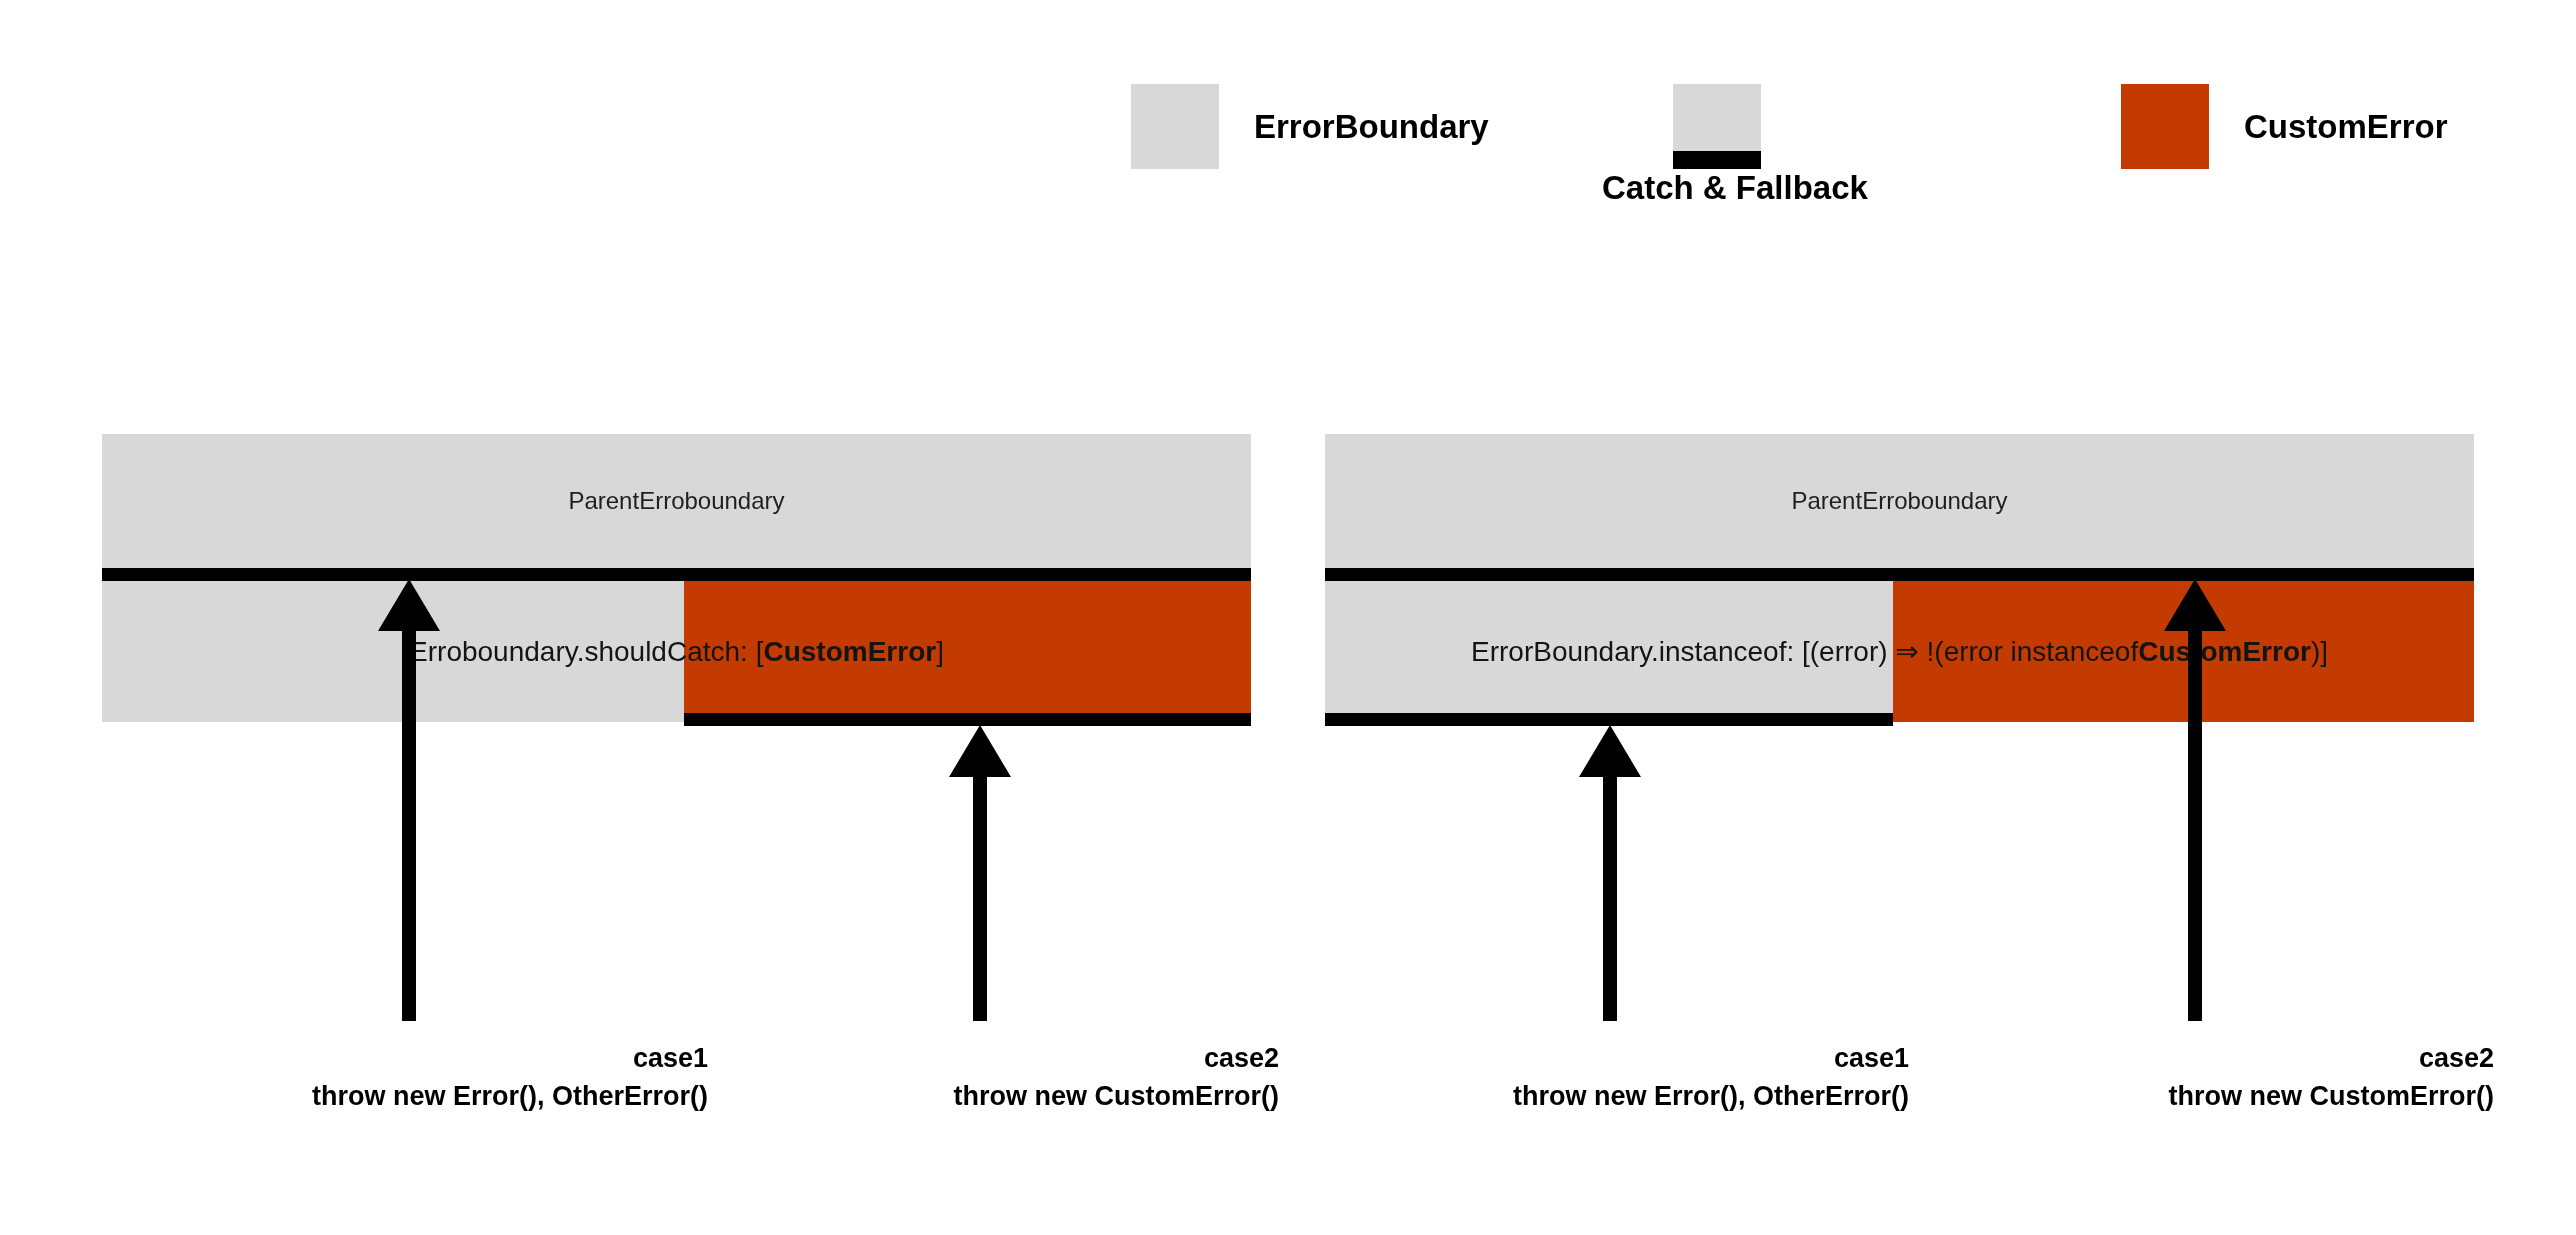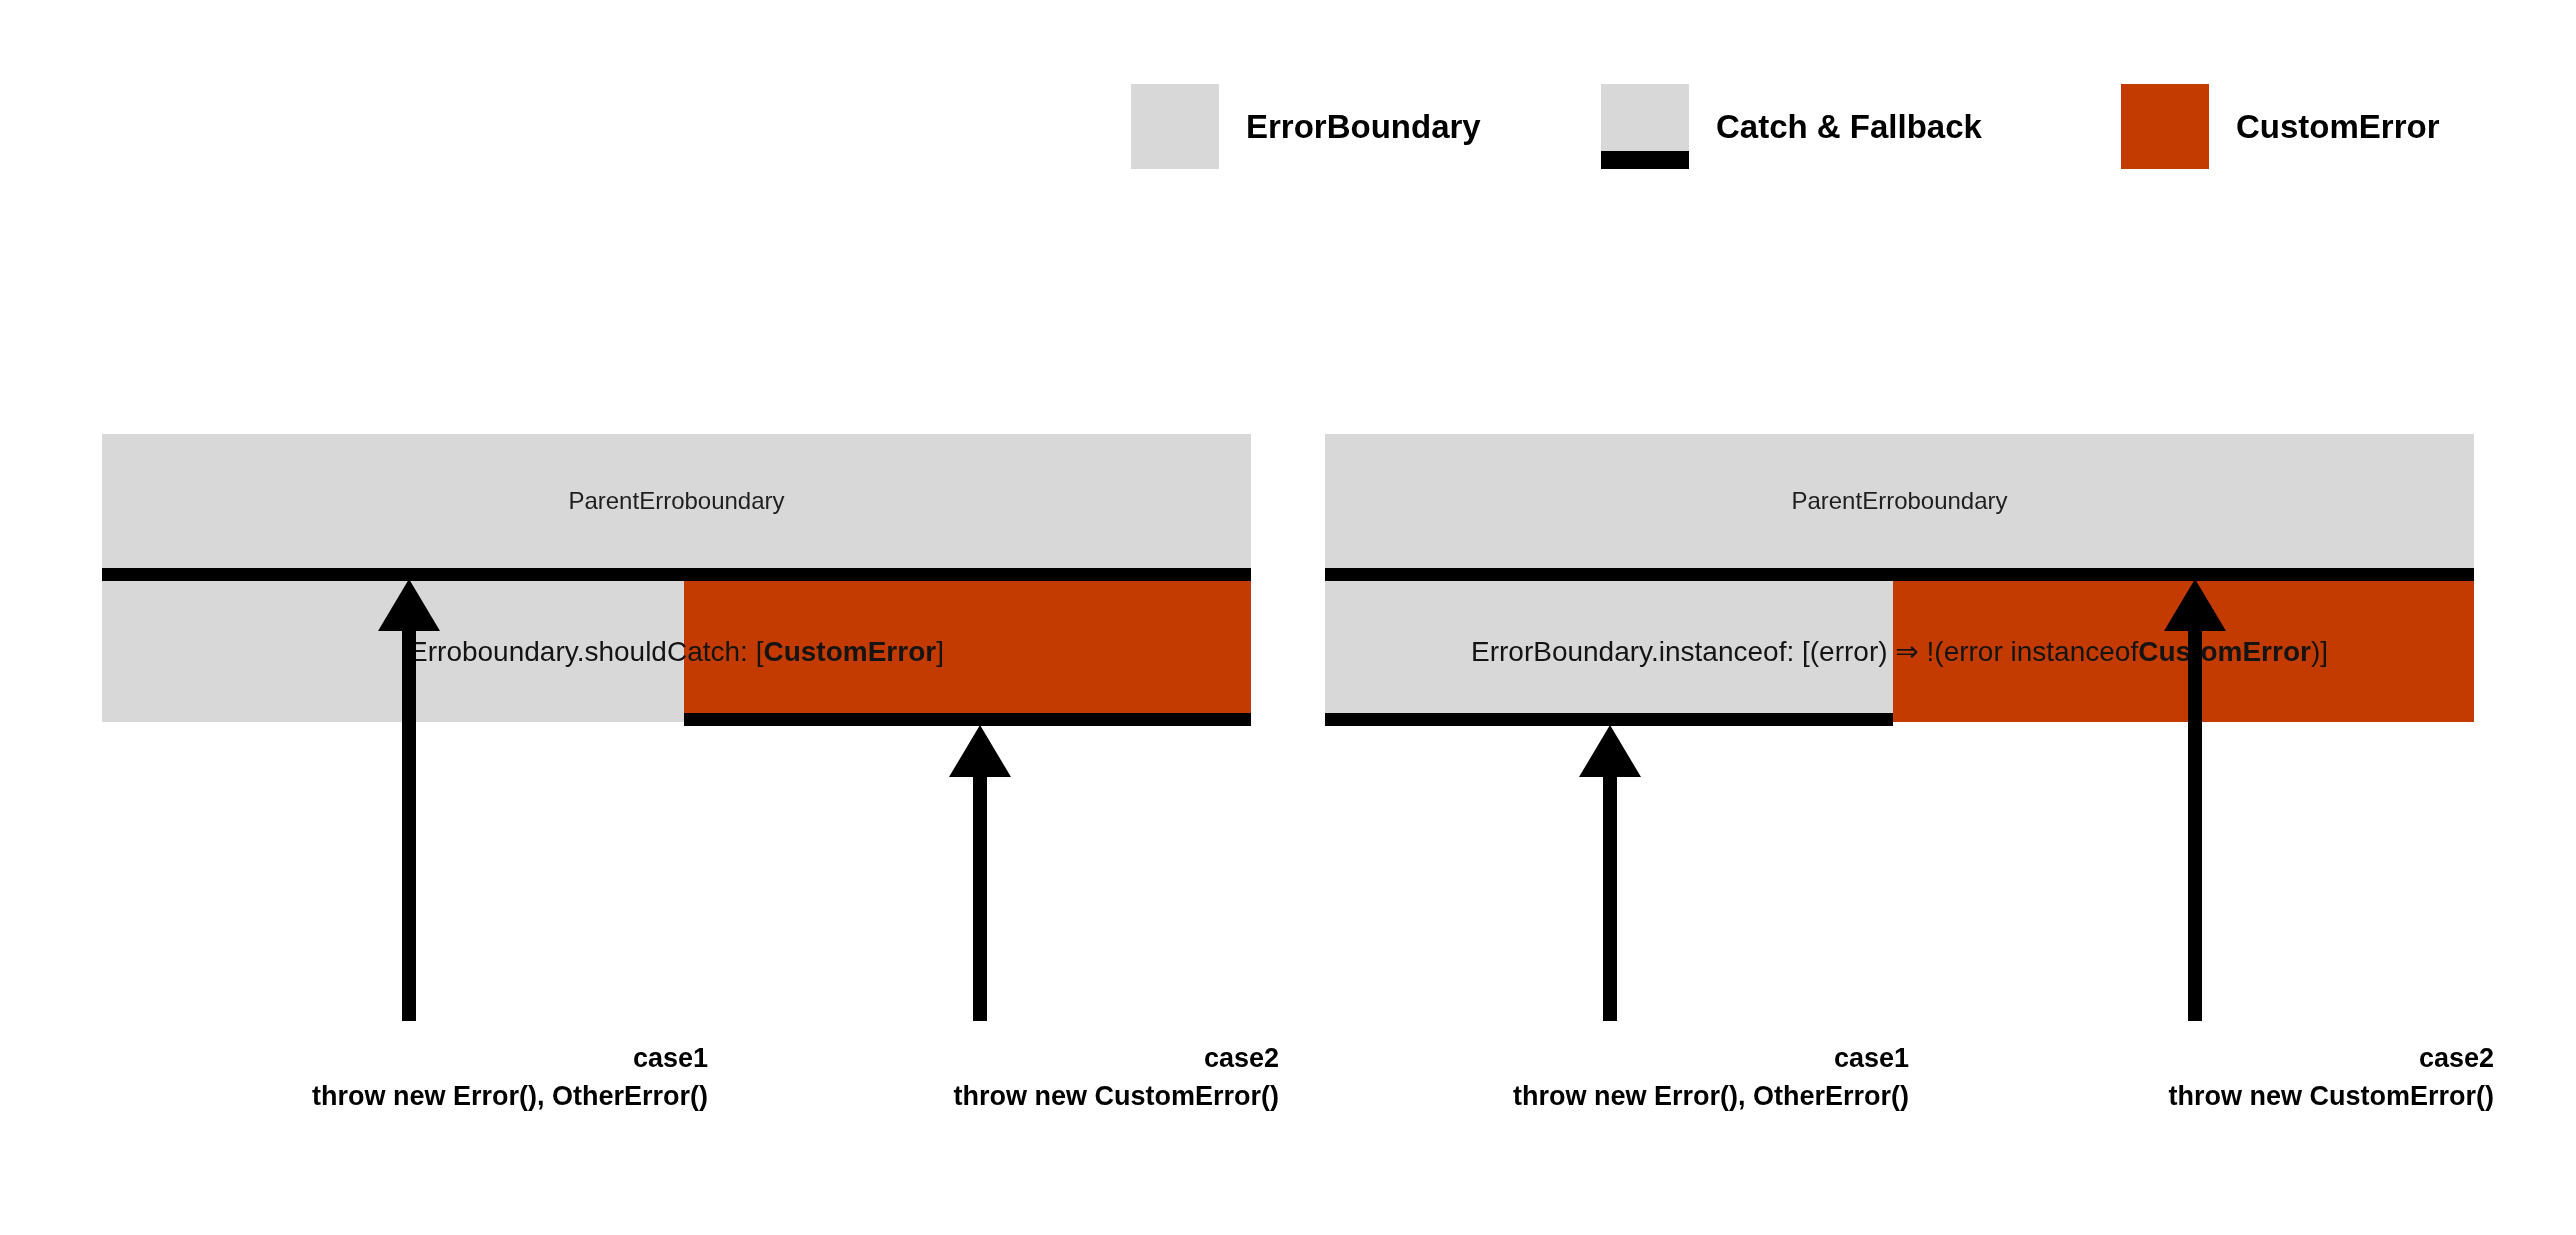--- a/index.html
+++ b/index.html
@@ -9,31 +9,31 @@
     font-family: "Liberation Sans", "DejaVu Sans", sans-serif;
     position: relative;
     overflow: hidden;
     color: #000;
   }
   .canvas { position: absolute; inset: 0; }
 
   
   .legend-item { position: absolute; top: 84px; display: flex; align-items: center; }
   .legend-item.li-1 { left: 1131px; }
-  .legend-item.li-2 { left: 1601px; }
+  .legend-item.li-2 { left: 1567px; flex-direction: column; }
   .legend-item.li-3 { left: 2121px; }
   .swatch { width: 88px; height: 85px; flex: 0 0 auto; }
   .sw-errorboundary { background: var(--box-gray); }
   .sw-catchfallback { background: var(--box-gray); position: relative; }
   .sw-catchfallback::after {
     content: ""; position: absolute; left: 0; right: 0; bottom: 0; height: 18px;
     background: var(--bar-black);
   }
   .sw-customerror { background: var(--custom-error-orange); }
-  .legend-label { margin-left: 27px; font-size: 33px; font-weight: bold; white-space: nowrap; }
+  .legend-label { margin-left: 35px; font-size: 33px; font-weight: bold; white-space: nowrap; }
 
   
   .dtitle {
     position: absolute; top: 352px; width: 1149px;
     font-size: 33px; font-weight: bold; text-align: center; white-space: nowrap;
   }
   .dtitle.t-left  { left: 102px; }
   .dtitle.t-right { left: 1325px; }
 
   

